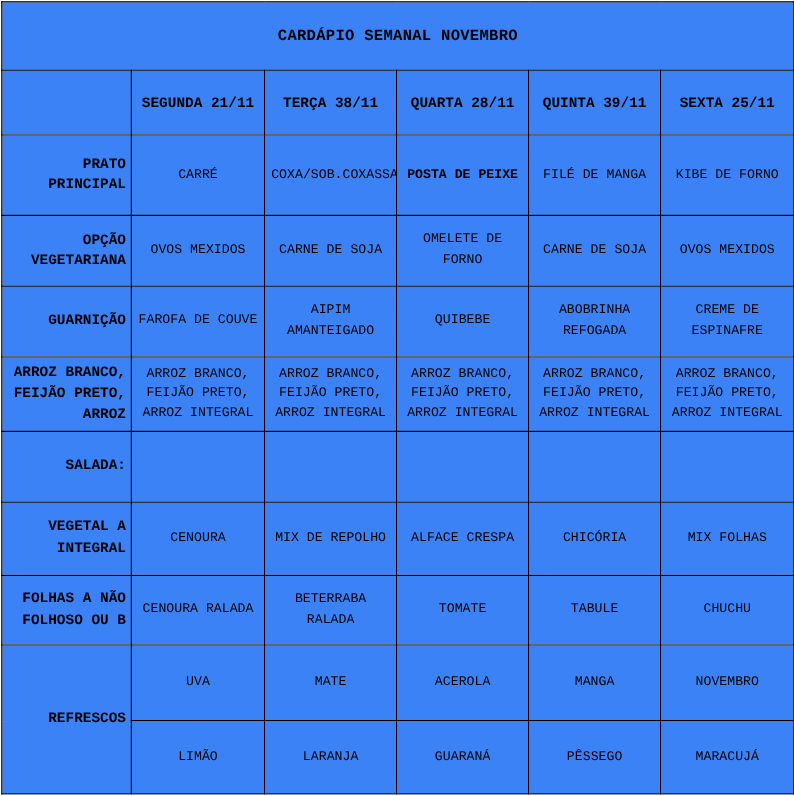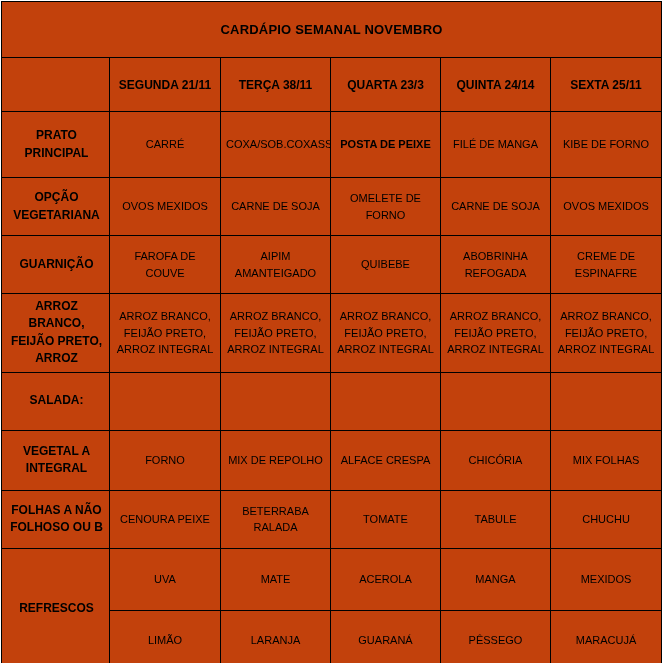--- a/index.html
+++ b/index.html
@@ -19,39 +19,40 @@
     height: 661px;
     margin: 1px;
     border-collapse: collapse;
     table-layout: fixed;
   }
   table.menu th, table.menu td {
     border: 1px solid #000000;
     box-sizing: border-box;
     overflow: hidden;
     vertical-align: middle;
-    background: #c2410c;
+    background: #3b82f6;
     color: #000000;
+    font-family: Liberation Mono, monospace;
   }
   .title-cell {
     text-align: center;
     font-weight: bold;
     font-size: 13px;
     height: 56px;
     letter-spacing: 0.2px;
   }
   .col-header {
     text-align: center;
     font-weight: bold;
     font-size: 12px;
     height: 54px;
     padding: 2px 4px;
   }
   .row-label {
-    text-align: center;
+    text-align: right;
     font-weight: bold;
     font-size: 12px;
     padding: 4px 4px 4px 6px;
     line-height: 1.45;
   }
   .cell {
     text-align: center;
     font-size: 11px;
     padding: 4px 5px;
     line-height: 1.5;
@@ -85,22 +86,22 @@
 
     <tbody>
         <tr>
       <td class="title-cell" colspan="6">CARDÁPIO SEMANAL NOVEMBRO</td>
     </tr>
 
     <tr>
       <th class="col-header"></th>
       <th class="col-header">SEGUNDA 21/11</th>
       <th class="col-header">TERÇA 38/11</th>
-      <th class="col-header">QUARTA 23/3</th>
-      <th class="col-header">QUINTA 24/14</th>
+      <th class="col-header">QUARTA 28/11</th>
+      <th class="col-header">QUINTA 39/11</th>
       <th class="col-header">SEXTA 25/11</th>
     </tr>
 
     <tr class="r-main">
       <td class="row-label">PRATO PRINCIPAL</td>
       <td class="cell">CARRÉ</td>
       <td class="cell">COXA/SOB.COXASSADA</td>
       <td class="cell bold">POSTA DE PEIXE</td>
       <td class="cell">FILÉ DE MANGA</td>
       <td class="cell">KIBE DE FORNO</td>
@@ -137,43 +138,43 @@
       <td class="row-label">SALADA:</td>
       <td class="cell"></td>
       <td class="cell"></td>
       <td class="cell"></td>
       <td class="cell"></td>
       <td class="cell"></td>
     </tr>
 
     <tr class="r-folh">
       <td class="row-label">VEGETAL A INTEGRAL</td>
-      <td class="cell">FORNO</td>
+      <td class="cell">CENOURA</td>
       <td class="cell">MIX DE REPOLHO</td>
       <td class="cell">ALFACE CRESPA</td>
       <td class="cell">CHICÓRIA</td>
       <td class="cell">MIX FOLHAS</td>
     </tr>
 
     <tr class="r-nfolh">
       <td class="row-label">FOLHAS A NÃO FOLHOSO OU B</td>
-      <td class="cell">CENOURA PEIXE</td>
+      <td class="cell">CENOURA RALADA</td>
       <td class="cell">BETERRABA RALADA</td>
       <td class="cell">TOMATE</td>
       <td class="cell">TABULE</td>
       <td class="cell">CHUCHU</td>
     </tr>
 
     <tr class="r-refr1">
       <td class="row-label" rowspan="2">REFRESCOS</td>
       <td class="cell">UVA</td>
       <td class="cell">MATE</td>
       <td class="cell">ACEROLA</td>
       <td class="cell">MANGA</td>
-      <td class="cell">MEXIDOS</td>
+      <td class="cell">NOVEMBRO</td>
     </tr>
     <tr class="r-refr2">
       <td class="cell">LIMÃO</td>
       <td class="cell">LARANJA</td>
       <td class="cell">GUARANÁ</td>
       <td class="cell">PÊSSEGO</td>
       <td class="cell">MARACUJÁ</td>
     </tr>
 
   </tbody>

